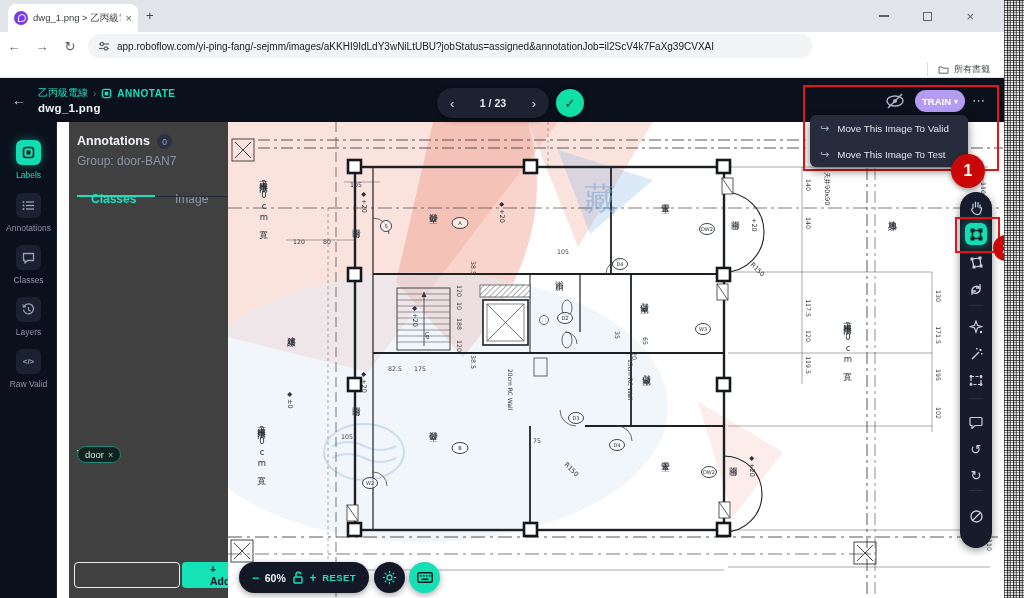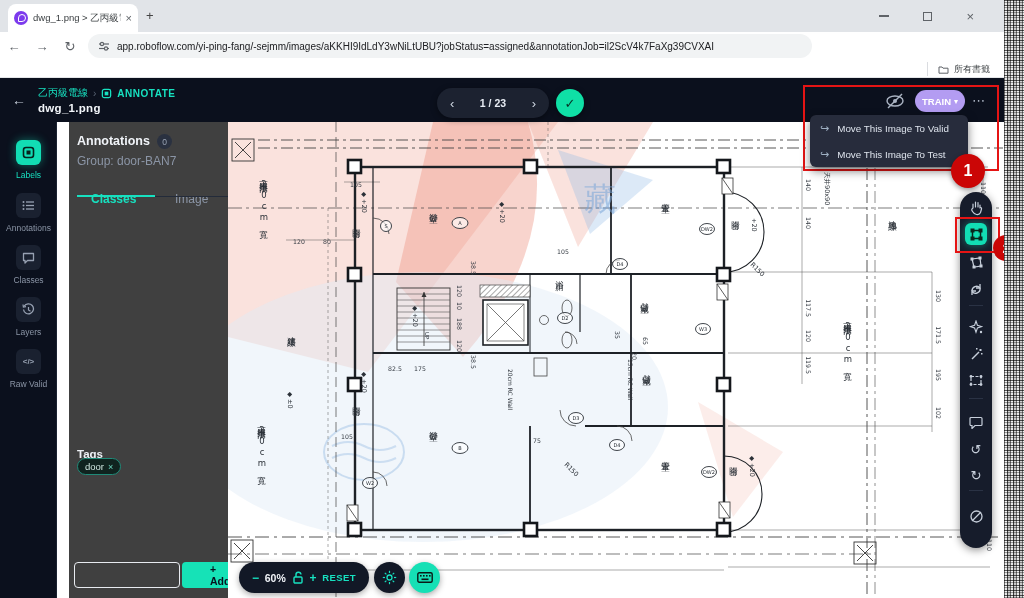--- a/index.html
+++ b/index.html
@@ -57,21 +57,21 @@
   
   .panel { position:absolute; left:57px; top:122px; width:171px; height:476px; background:#404040; border-right:1px solid #1b2231;margin-left:12px; }
   .pn-title { position:absolute; left:8px; top:12px; color:#f0f3f8; font-size:12.5px; font-weight:bold; }
   .pn-badge { position:absolute; left:88px; top:12px; width:15px; height:15px; border-radius:50%; background:#2a3140; color:#9aa4b4; font-size:8.5px; display:flex; align-items:center; justify-content:center; }
   .pn-group { position:absolute; left:8px; top:32px; font-size:12px; color:#8b95a6; }
   .pn-tabs { position:absolute; left:0; top:50px; width:171px; height:26px; }
   .pn-tab { position:absolute; top:20px; font-size:12px; }
   .pn-underline { position:absolute; left:8px; top:24px; width:156px; height:1px; background:#232b3a; }
   .pn-underline-active { position:absolute; left:8px; top:23px; width:78px; height:2px; background:#17e1c0; }
   .tags-title { position:absolute; left:8px; top:326px; color:#eef1f6; font-size:11.5px; font-weight:bold; }
-  .tagpill { position:absolute; left:8px; top:336px; height:17px; padding:0 7px; border:1px solid #1f8a78; background:#10231f; border-radius:9px; color:#cfe6df; font-size:9.5px; display:flex; align-items:center; gap:4px; }
+  .tagpill { position:absolute; left:8px; top:324px; height:17px; padding:0 7px; border:1px solid #1f8a78; background:#10231f; border-radius:9px; color:#cfe6df; font-size:9.5px; display:flex; align-items:center; gap:4px; }
   .tagpill .x { color:#6fd9c2; font-size:9px; }
   .addrow-input { position:absolute; left:5px; top:440px; width:106px; height:26px; border:1.5px solid #e8ebf0; border-radius:4px; background:transparent; color:#dfe5ee; font-size:10px; padding:0 6px; }
   .addbtn { position:absolute; left:113px; top:440px; width:50px; height:26px; background:#16e2b7; border-radius:4px; color:#08121f; font-size:10.5px; font-weight:bold; display:flex; align-items:center; justify-content:center;padding-left:28px; }
 
   
   .canvas { position:absolute; left:228px; top:122px; width:775px; height:476px; background:#ffffff; overflow:hidden; }
   #plan-svg text { font-family:"DejaVu Sans","Liberation Sans",sans-serif; }
 
   
   .pager { position:absolute; left:437px; top:88px; width:112px; height:30px; background:#1c2230; border-radius:15px; color:#e6ebf2; display:flex; align-items:center; justify-content:space-between; padding:0 13px; box-shadow:0 2px 6px rgba(0,0,0,.4); }

